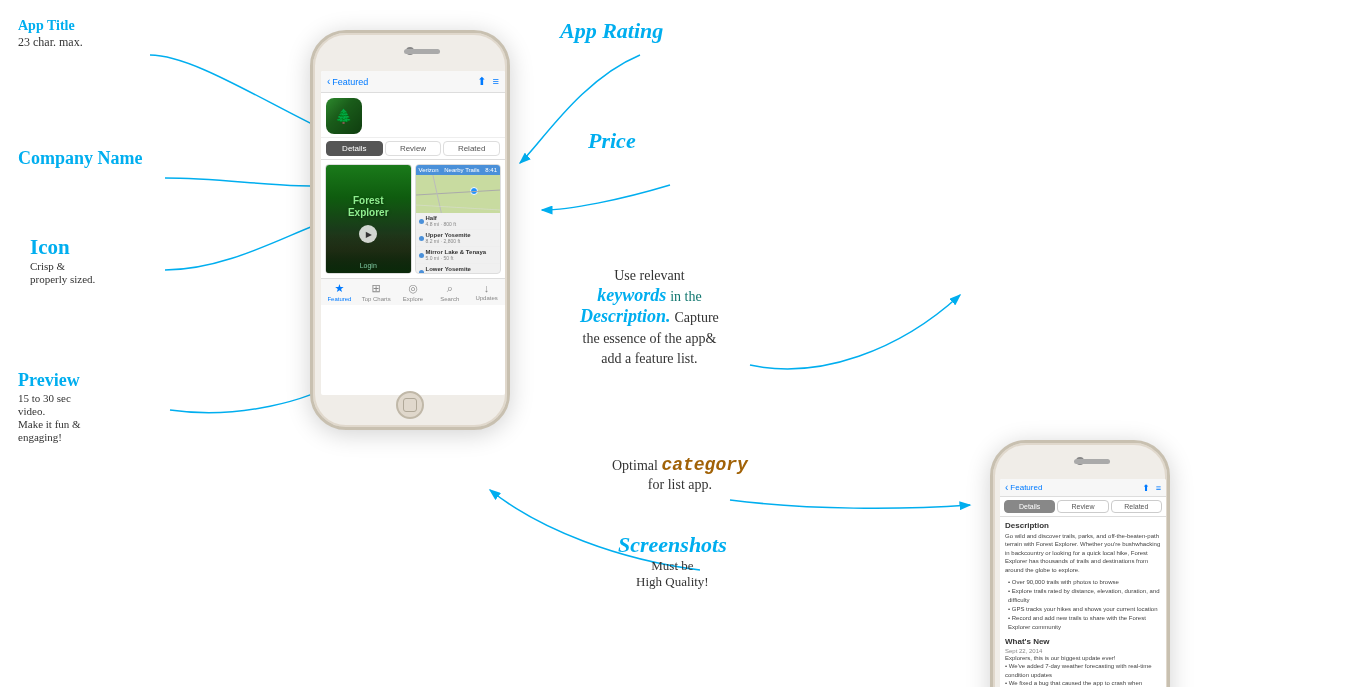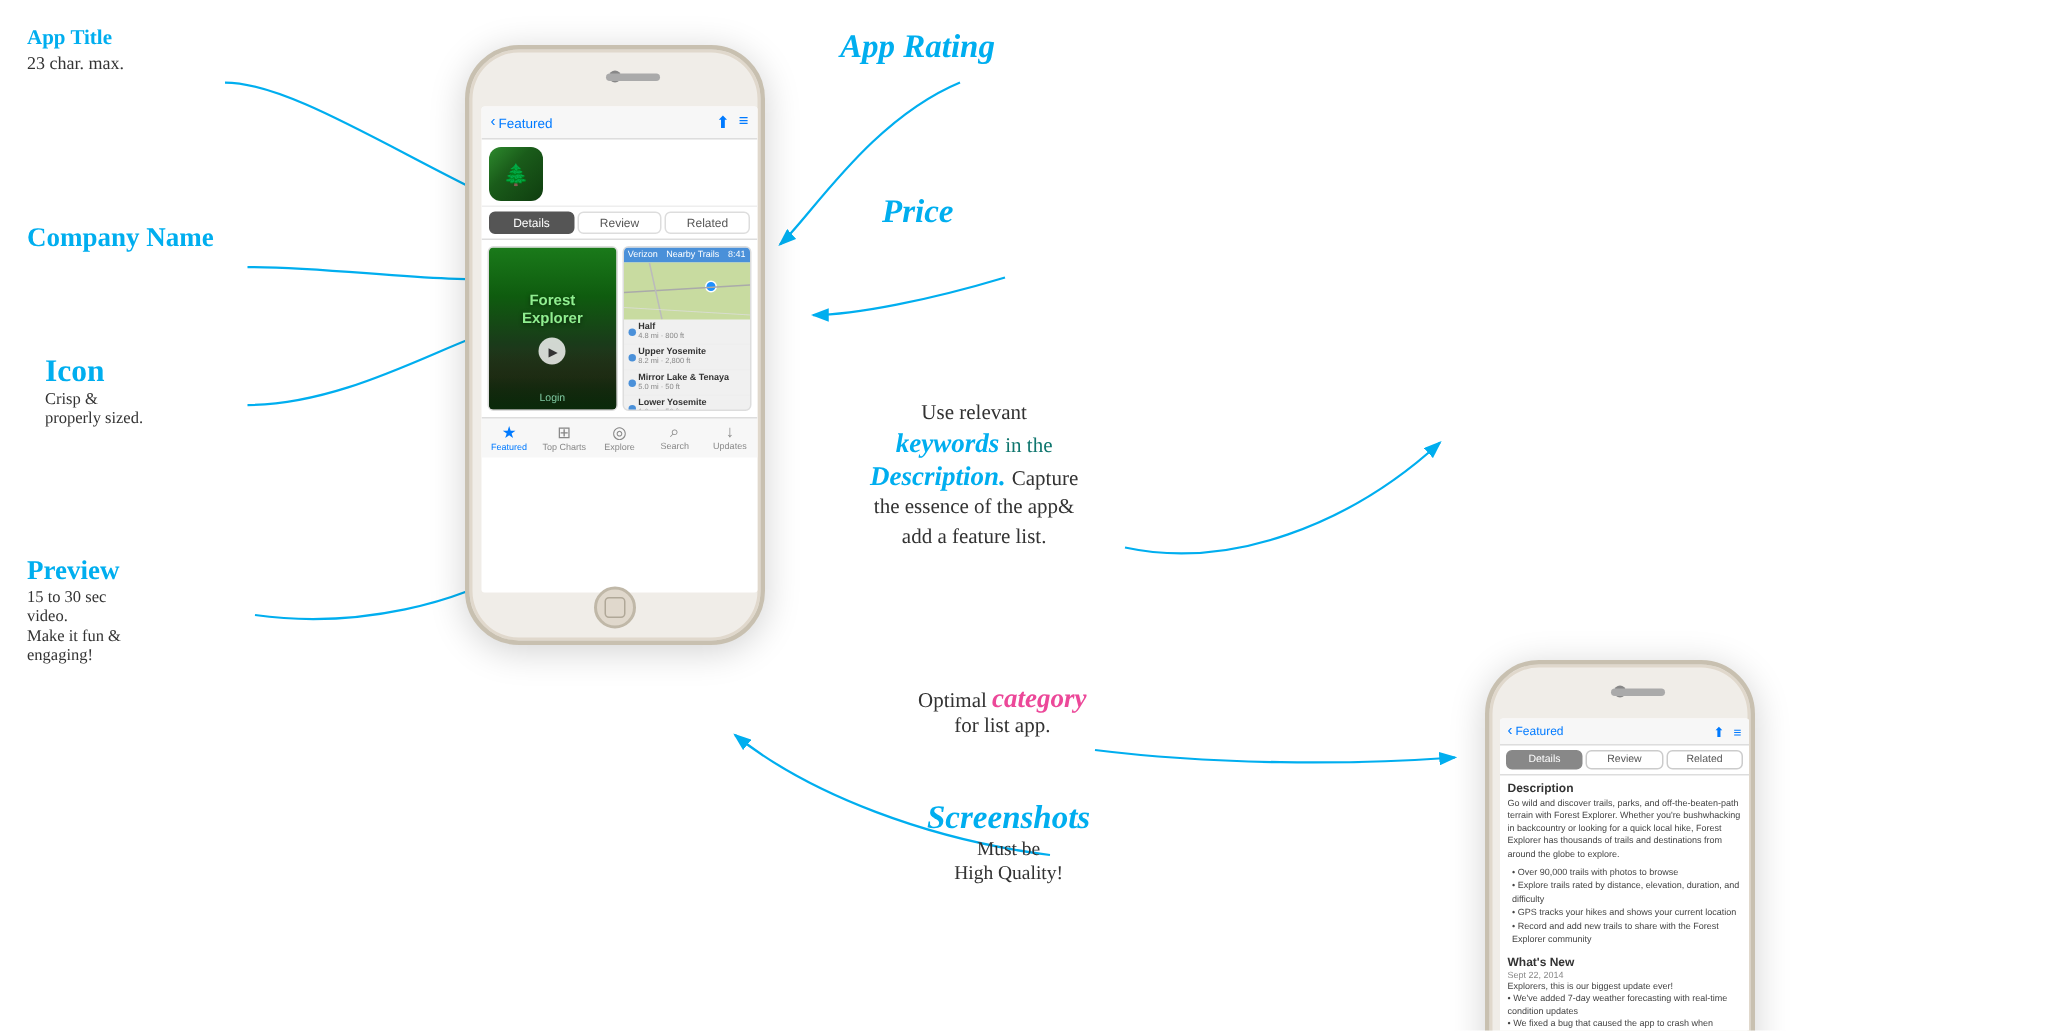--- a/index.html
+++ b/index.html
@@ -486,21 +486,21 @@
 
 <div class="annotation" style="position:absolute; top:268px; left:580px; text-align:center; max-width:230px;">
   <div style="font-size:14px; color:#333;">Use relevant</div>
   <div style="font-size:18px; font-weight:bold; font-style:italic; color:#00AEEF; display:inline;">keywords</div>
   <span style="font-size:14px; color:#0f766e;"> in the</span><br>
   <span style="font-size:18px; font-weight:bold; font-style:italic; color:#00AEEF;">Description.</span>
   <span style="font-size:14px; color:#333;"> Capture<br>the essence of the app&amp;<br>add a feature list.</span>
 </div>
 
 <div class="annotation" style="position:absolute; top:455px; left:612px; text-align:center;">
-  <div style="font-size:14px; color:#333;">Optimal <span style="font-size:18px; font-weight:bold; font-style:italic; color:#ec4899;">category</span></div>
+  <div style="font-size:14px; color:#333;">Optimal <span style="font-size:18px; font-weight:bold; font-style:italic; color:#a16207;font-family:Liberation Mono, monospace;">category</span></div>
   <div style="font-size:14px; color:#333;">for list app.</div>
 </div>
 
 <div class="annotation" style="position:absolute; top:532px; left:618px; text-align:center;">
   <div style="font-size:22px; font-weight:bold; font-style:italic; color:#00AEEF;">Screenshots</div>
   <div style="font-size:13px; color:#333;">Must be<br>High Quality!</div>
 </div>
 
 <div class="phone phone1 phone-wrapper">
   <div class="phone-camera"></div>

